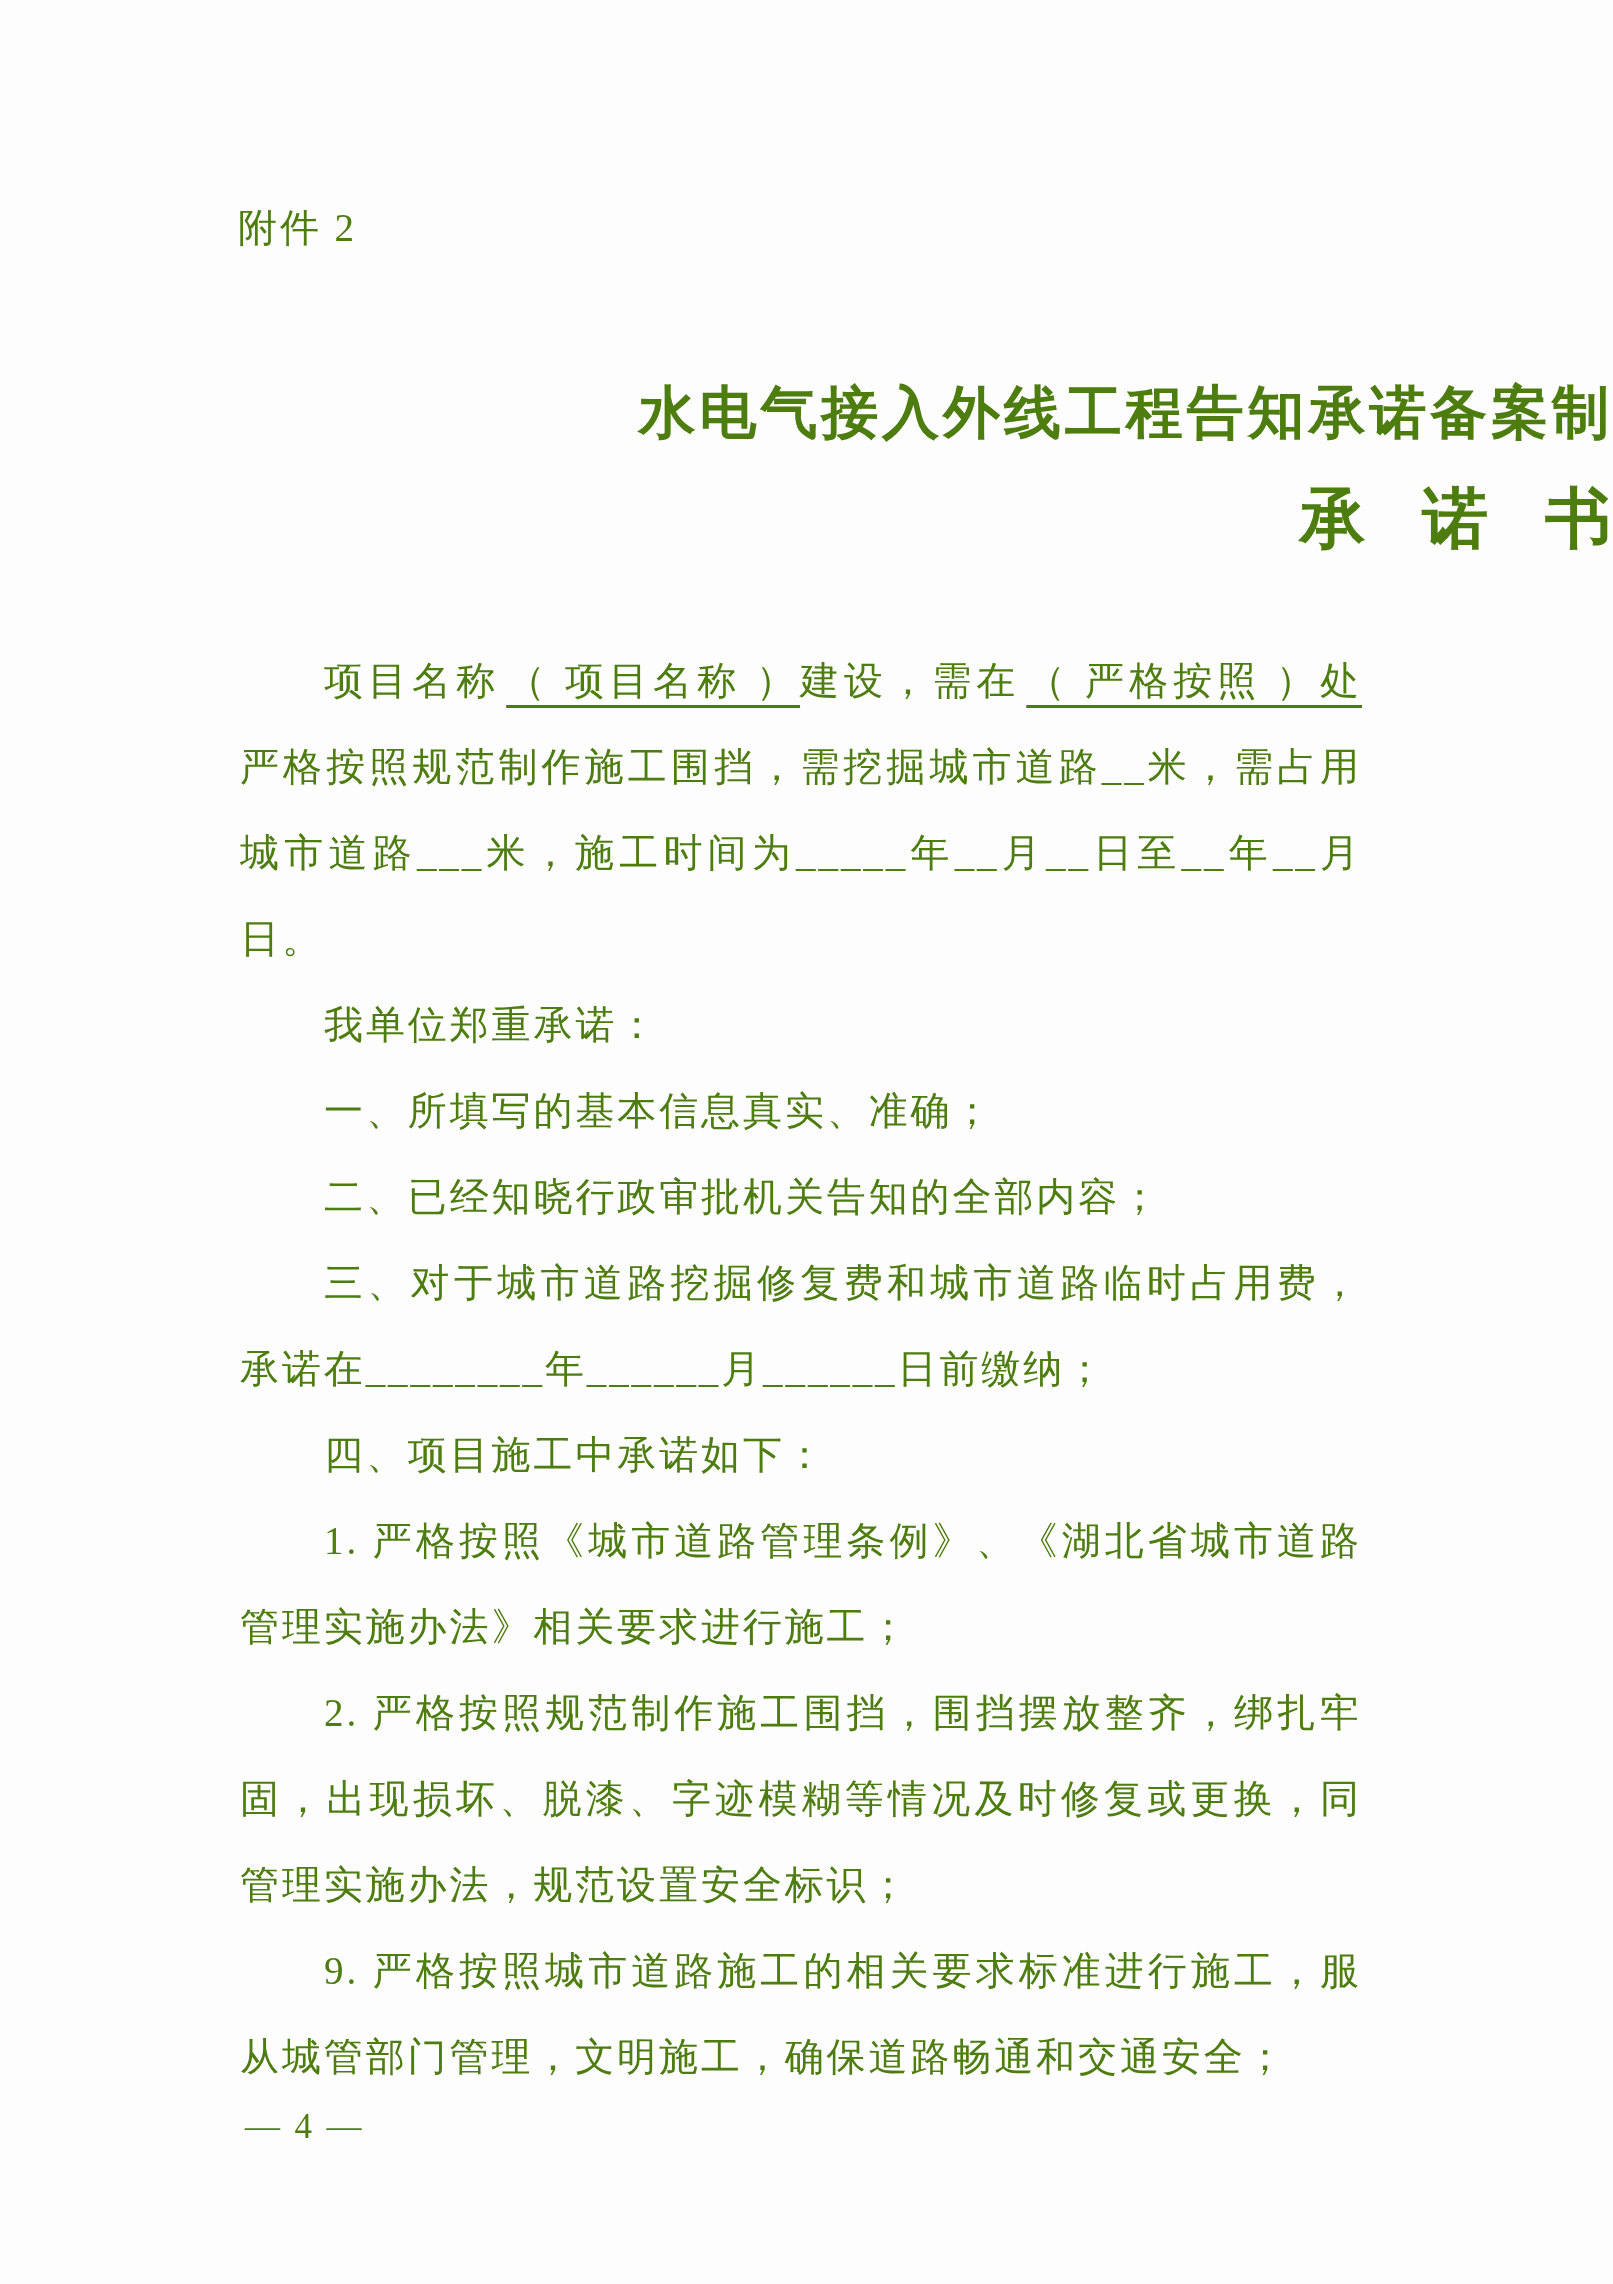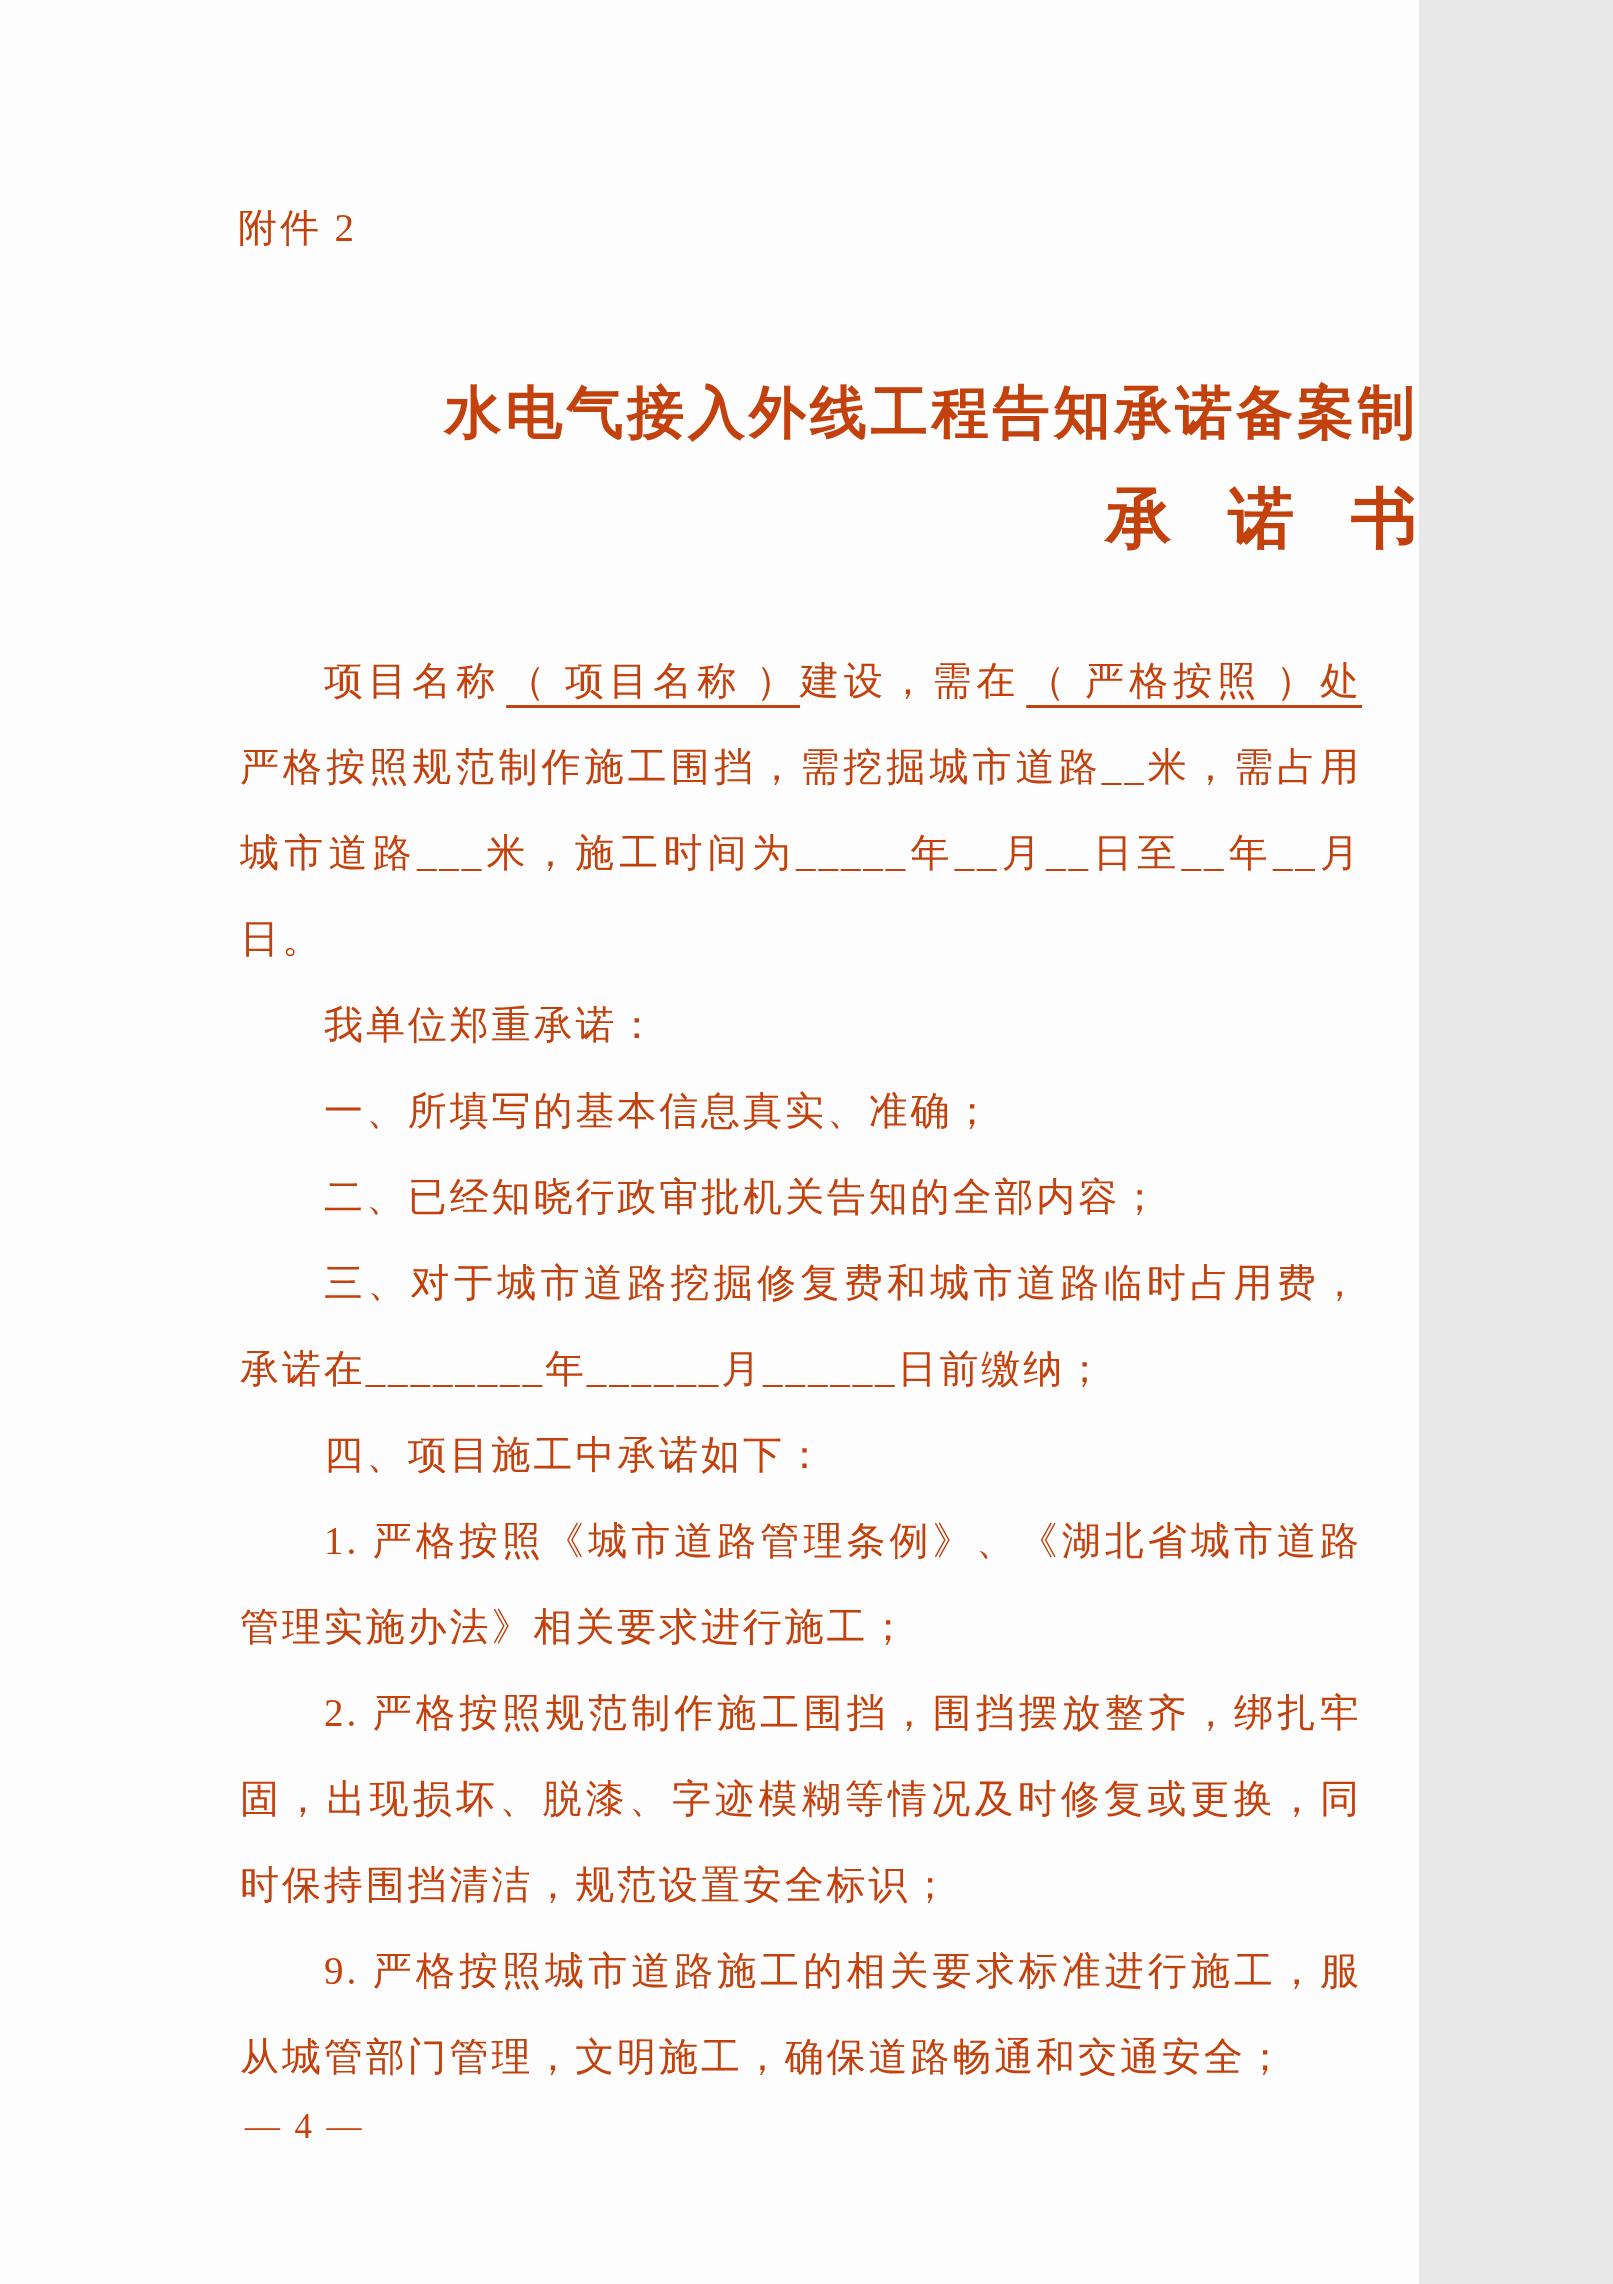--- a/index.html
+++ b/index.html
@@ -1,22 +1,22 @@
 <!DOCTYPE html>
 <html><head>
 <meta charset="utf-8">
 <style>
   html, body { margin: 0; padding: 0; background: #e8e8e8; }
   .page {
     position: relative;
-    width: 1419px;
+    width: 1613px;
     height: 2285px;
     background: #fdfdfd;
     font-family: "Liberation Serif", "DejaVu Serif", serif;
-    color: #c2410c;
+    color: #4d7c0f;
     overflow: hidden;
   }
   .attachment {
     position: absolute;
     left: 238px;
     top: 201px;
     font-size: 39px;
     letter-spacing: 2.9px;
   }
   .title1 {
@@ -92,20 +92,20 @@
       <div class="line indent"><span>我单位郑重承诺：</span></div>
       <div class="line indent"><span>一、所填写的基本信息真实、准确；</span></div>
       <div class="line indent"><span>二、已经知晓行政审批机关告知的全部内容；</span></div>
       <div class="line indent fill"><span>三、对于城市道路挖掘修复费和城市道路临时占用费，</span></div>
       <div class="line"><span>承诺在________年______月______日前缴纳；</span></div>
       <div class="line indent"><span>四、项目施工中承诺如下：</span></div>
       <div class="line indent fill"><span>1. 严格按照《城市道路管理条例》、《湖北省城市道路</span></div>
       <div class="line"><span>管理实施办法》相关要求进行施工；</span></div>
       <div class="line indent fill"><span>2. 严格按照规范制作施工围挡，围挡摆放整齐，绑扎牢</span></div>
       <div class="line fill"><span>固，出现损坏、脱漆、字迹模糊等情况及时修复或更换，同</span></div>
-      <div class="line"><span>时保持围挡清洁，规范设置安全标识；</span></div>
+      <div class="line"><span>管理实施办法，规范设置安全标识；</span></div>
       <div class="line indent fill"><span>9. 严格按照城市道路施工的相关要求标准进行施工，服</span></div>
       <div class="line"><span>从城管部门管理，文明施工，确保道路畅通和交通安全；</span></div>
     </div>
 
   <div class="footer">— 4 —</div>
 </div>
 
 
 </body></html>

